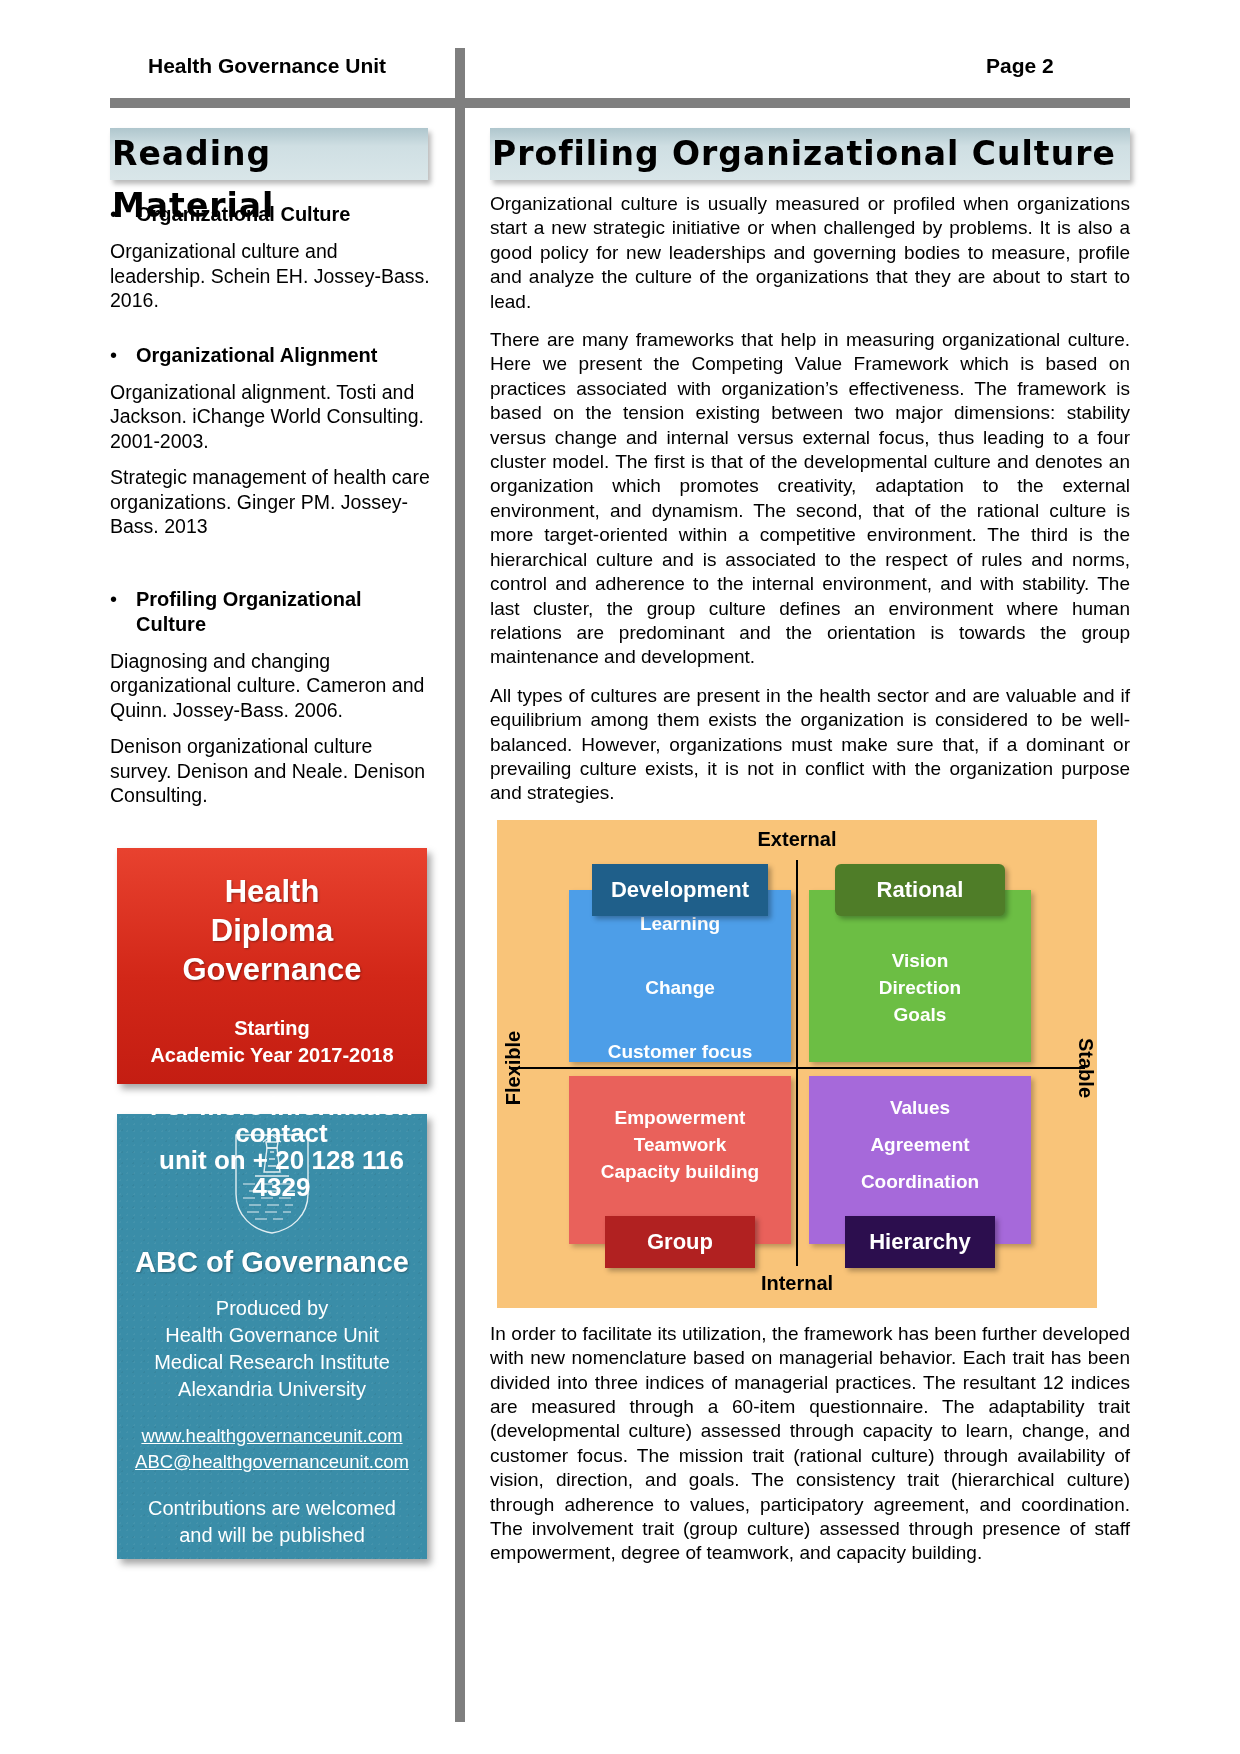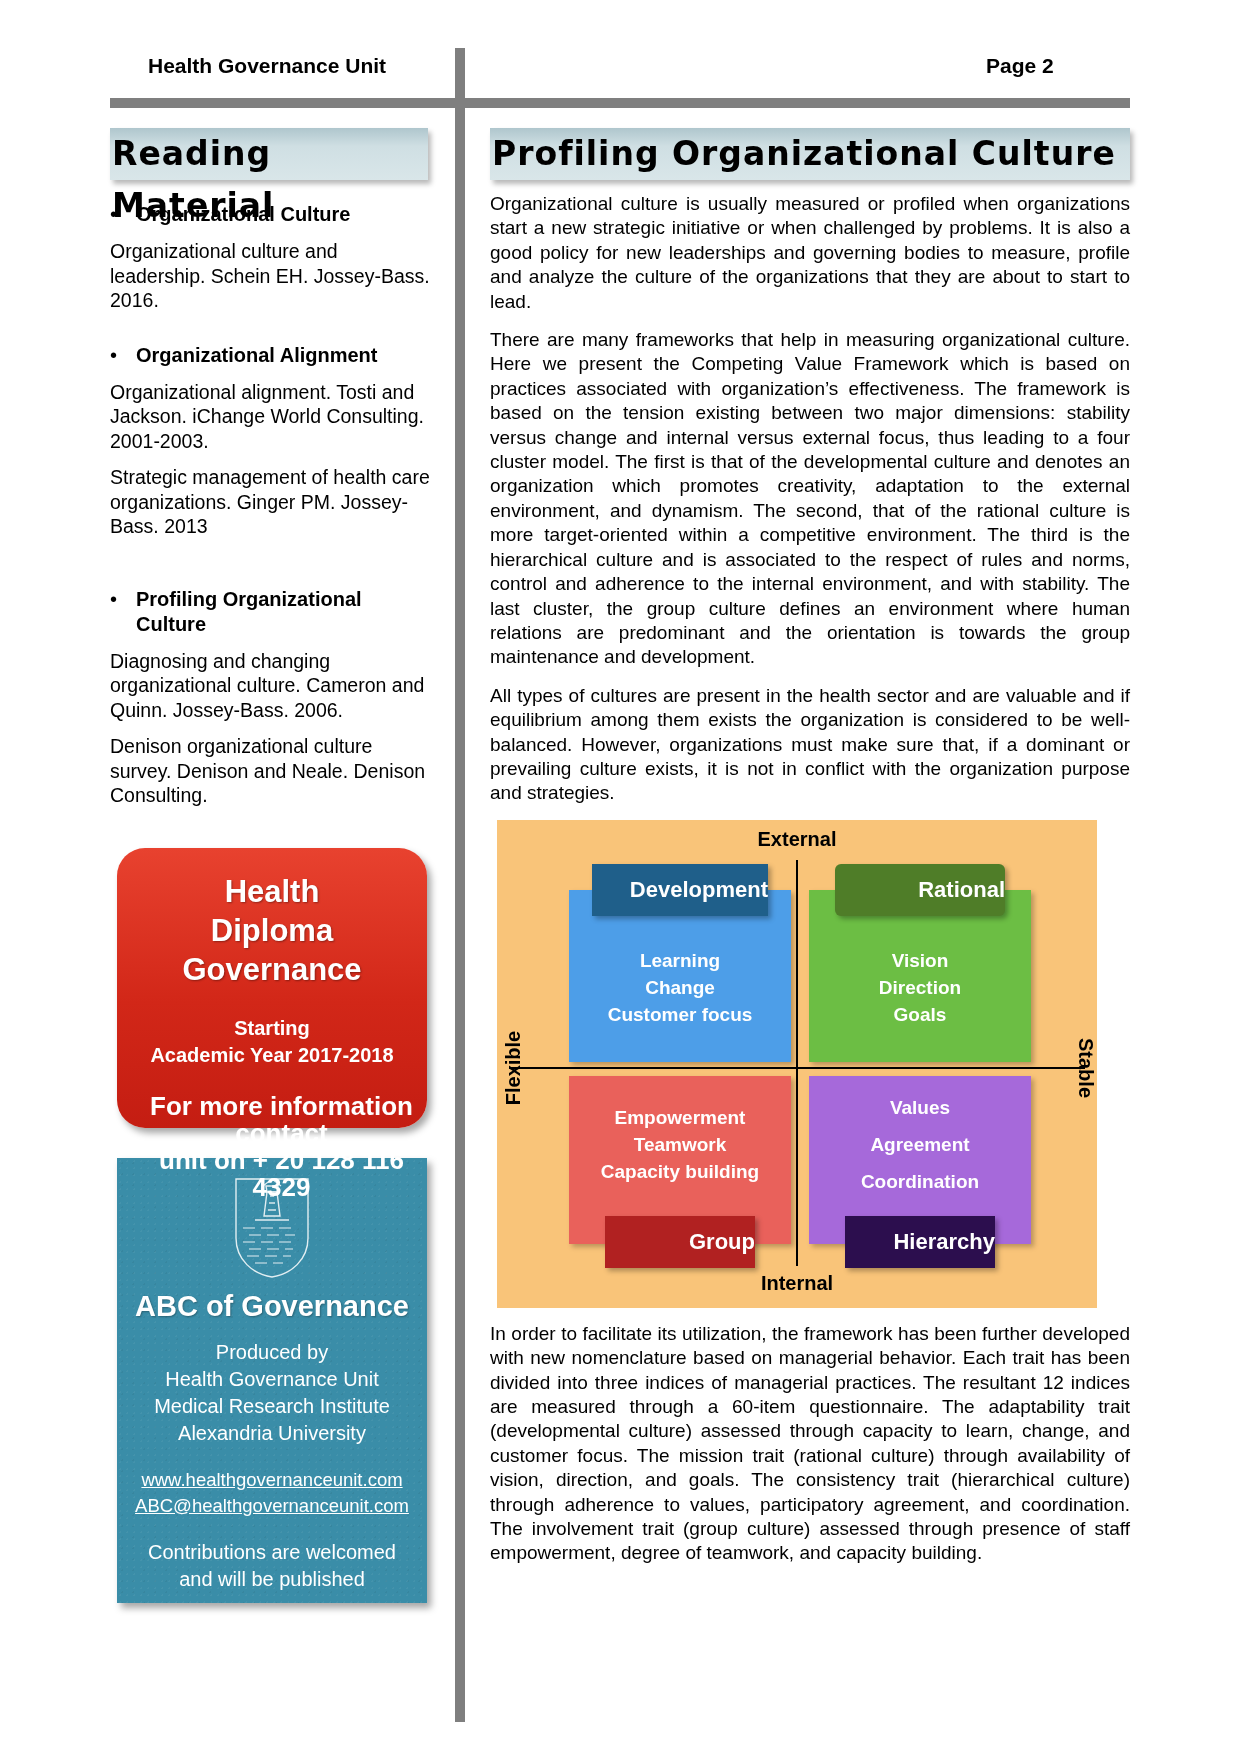--- a/index.html
+++ b/index.html
@@ -28,24 +28,24 @@
   
   .sidebar { position:absolute; left:110px; top:202px; width:322px; color:#000; }
   .s-bullet { display:flex; font-size:20px; font-weight:bold; line-height:25px; margin-top:30px; }
   .s-bullet.first { margin-top:0; }
   .s-bullet.gap-lg { margin-top:48px; }
   .s-bullet .dot { width:26px; flex:0 0 26px; font-weight:normal; }
   .s-para { font-size:19.5px; line-height:24.5px; margin:12px 0 0 0; }
 
   
   .promo {
-    margin:40px 0 0 7px; width:310px; height:280px;
+    margin:40px 0 0 7px; width:310px; height:236px;
     background:linear-gradient(180deg,#e8422f 0%,#d22718 55%,#c41d12 100%);
     box-shadow:4px 5px 7px rgba(0,0,0,0.35);
-    color:#fff; text-align:center; padding-top:24px;border-radius:28px;
+    color:#fff; text-align:center; padding-top:24px;
   }
   .promo-title { font-size:31px; font-weight:bold; line-height:39px; text-shadow:1px 1px 2px rgba(0,0,0,0.35); }
   .promo-sub { margin-top:26px; font-size:20px; font-weight:bold; line-height:27px; }
   .promo-contact { margin-top:24px; font-size:26px; font-weight:bold; line-height:27px;margin-left:19px; }
 
   
   .abc {
     margin:30px 0 0 7px; width:310px; height:445px;
     background:#3a8da8;
     background-image:radial-gradient(rgba(255,255,255,0.05) 1px, transparent 1px),
@@ -75,25 +75,25 @@
   .vline { position:absolute; left:299px; top:40px; width:2px; height:406px; background:#000; }
   .hline { position:absolute; left:12px; top:247px; width:576px; height:2px; background:#000; }
 
   .quad-main {
     position:absolute; width:222px;
     box-shadow:3px 3px 5px rgba(0,0,0,0.25);
     display:flex; flex-direction:column; justify-content:center;
     text-align:center; color:#fff; font-weight:bold; font-size:19px; line-height:27px;
   }
   .quad-tab {
-    position:absolute; height:52px; line-height:52px; text-align:right;
+    position:absolute; height:52px; line-height:52px; text-align:center;
     color:#fff; font-weight:bold; font-size:22px;
     box-shadow:3px 3px 5px rgba(0,0,0,0.3);
   }
-  .q-dev-main  { left:72px;  top:70px;  height:172px; background:#4d9ee8; padding-top:24px; }
+  .q-dev-main  { left:72px;  top:70px;  height:172px; background:#4d9ee8; padding-top:24px;gap:37px; }
   .q-dev-tab   { left:95px;  top:44px;  width:176px; background:#1f5f8a; }
   .q-rat-main  { left:312px; top:70px;  height:172px; background:#6cbe44; padding-top:24px; }
   .q-rat-tab   { left:338px; top:44px;  width:170px; background:#4f7d28;border-radius:6px; }
   .q-grp-main  { left:72px;  top:256px; height:168px; background:#e9615b; padding-bottom:30px; }
   .q-grp-tab   { left:108px; top:396px; width:150px; background:#b12121; }
   .q-hie-main  { left:312px; top:256px; height:168px; background:#a669da; padding-bottom:30px;gap:10px; }
   .q-hie-tab   { left:348px; top:396px; width:150px; background:#2c0e4e; }
 </style>
 </head>
 <body>

